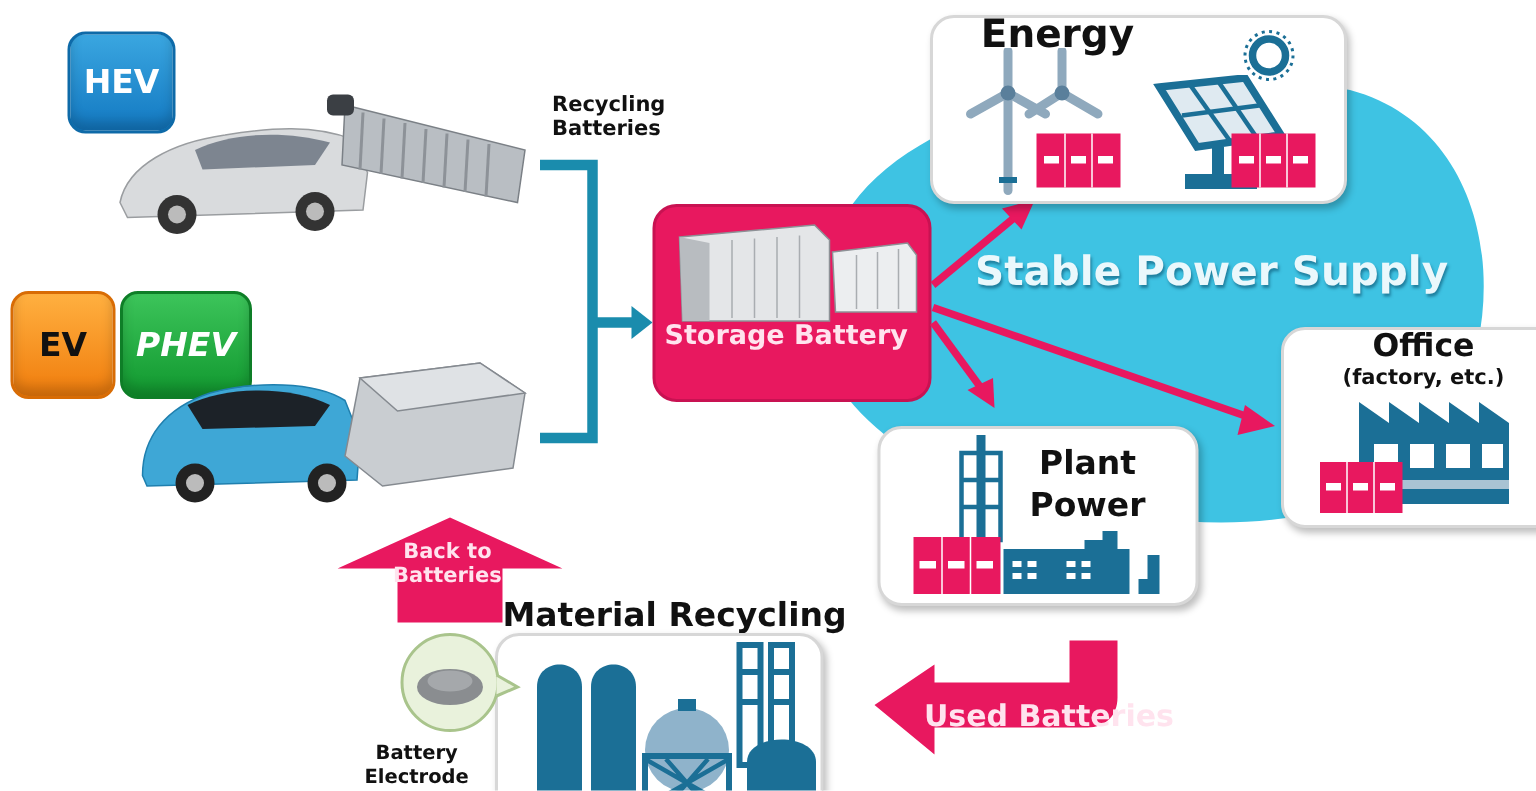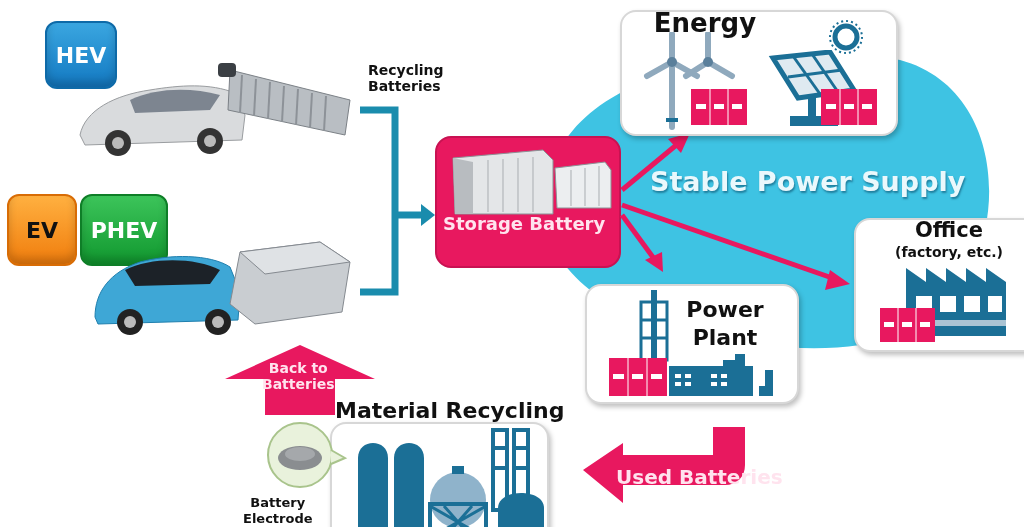--- a/index.html
+++ b/index.html
@@ -1,21 +1,21 @@
 <!DOCTYPE html>
 <html><head>
 <meta charset="utf-8">
 <style>
   html,body{margin:0;padding:0;background:#fff;}
   body{width:1024px;height:527px;position:relative;overflow:hidden;font-family:"DejaVu Sans","Liberation Sans",sans-serif;}
   .abs{position:absolute;}
   .badge{position:absolute;border-radius:12px;display:flex;align-items:center;justify-content:center;font-weight:bold;font-size:22px;box-shadow:inset 0 -6px 8px rgba(0,0,0,0.18);margin-top:21px;}
   .badge-hev{left:45px;top:0;width:68px;height:64px;background:linear-gradient(#3aa6e0,#1379c2);color:#fff;border:2px solid #0e6aa8;}
   .badge-ev{left:7px;top:173px;width:66px;height:68px;background:linear-gradient(#ffb040,#f07d0d);color:#111;border:2px solid #d86c05;}
-  .badge-phev{left:80px;top:173px;width:84px;height:68px;background:linear-gradient(#3cc45a,#11982f);color:#fff;border:2px solid #0e7e27;}
+  .badge-phev{left:80px;top:173px;width:84px;height:68px;background:linear-gradient(#3cc45a,#11982f);color:#fff;border:2px solid #0e7e27;font-style:italic;}
   .lbl{position:absolute;font-weight:bold;color:#111;line-height:1.15;}
   .card{position:absolute;background:#fff;border:2px solid #d7d7d7;border-radius:16px;box-shadow:2px 3px 5px rgba(0,0,0,0.25);}
   .card-title{position:absolute;font-weight:bold;color:#111;text-align:center;}
   svg{position:absolute;}
   .pink{fill:#e8185f;}
   .teal{fill:#1b6f96;}
 </style>
 </head>
 <body>
 
@@ -173,22 +173,22 @@
     <line x1="20" y1="50" x2="20" y2="84" stroke="#fff"></line>
       <line x1="38" y1="50" x2="38" y2="84" stroke="#fff"></line>
     <rect x="6" y="64" width="10" height="5" fill="#fff"></rect>
       <rect x="24" y="64" width="10" height="5" fill="#fff"></rect>
       <rect x="42" y="64" width="10" height="5" fill="#fff"></rect>
   </svg>
 </div>
 
 <div class="card" style="left:585px;top:284px;width:210px;height:116px;">
   <div class="card-title" style="left:88px;top:10px;width:100px;font-size:22px;line-height:1.25;">
+    <div>Plant</div>
     <div>Power</div>
-    <div>Plant</div>
   </div>
   <svg width="190" height="110" style="left:16px;top:4px;">
     <rect x="48" y="0" width="6" height="70" class="teal"></rect>
     <rect x="38" y="12" width="26" height="58" fill="none" stroke="#1b6f96" stroke-width="3"></rect>
     <line x1="38" y1="30" x2="64" y2="30" stroke="#1b6f96" stroke-width="3"></line>
     <line x1="38" y1="48" x2="64" y2="48" stroke="#1b6f96" stroke-width="3"></line>
     <rect x="6" y="68" width="58" height="38" class="pink"></rect>
     <line x1="25" y1="68" x2="25" y2="106" stroke="#fff"></line>
       <line x1="44" y1="68" x2="44" y2="106" stroke="#fff"></line>
     <rect x="10" y="84" width="11" height="5" fill="#fff"></rect>

